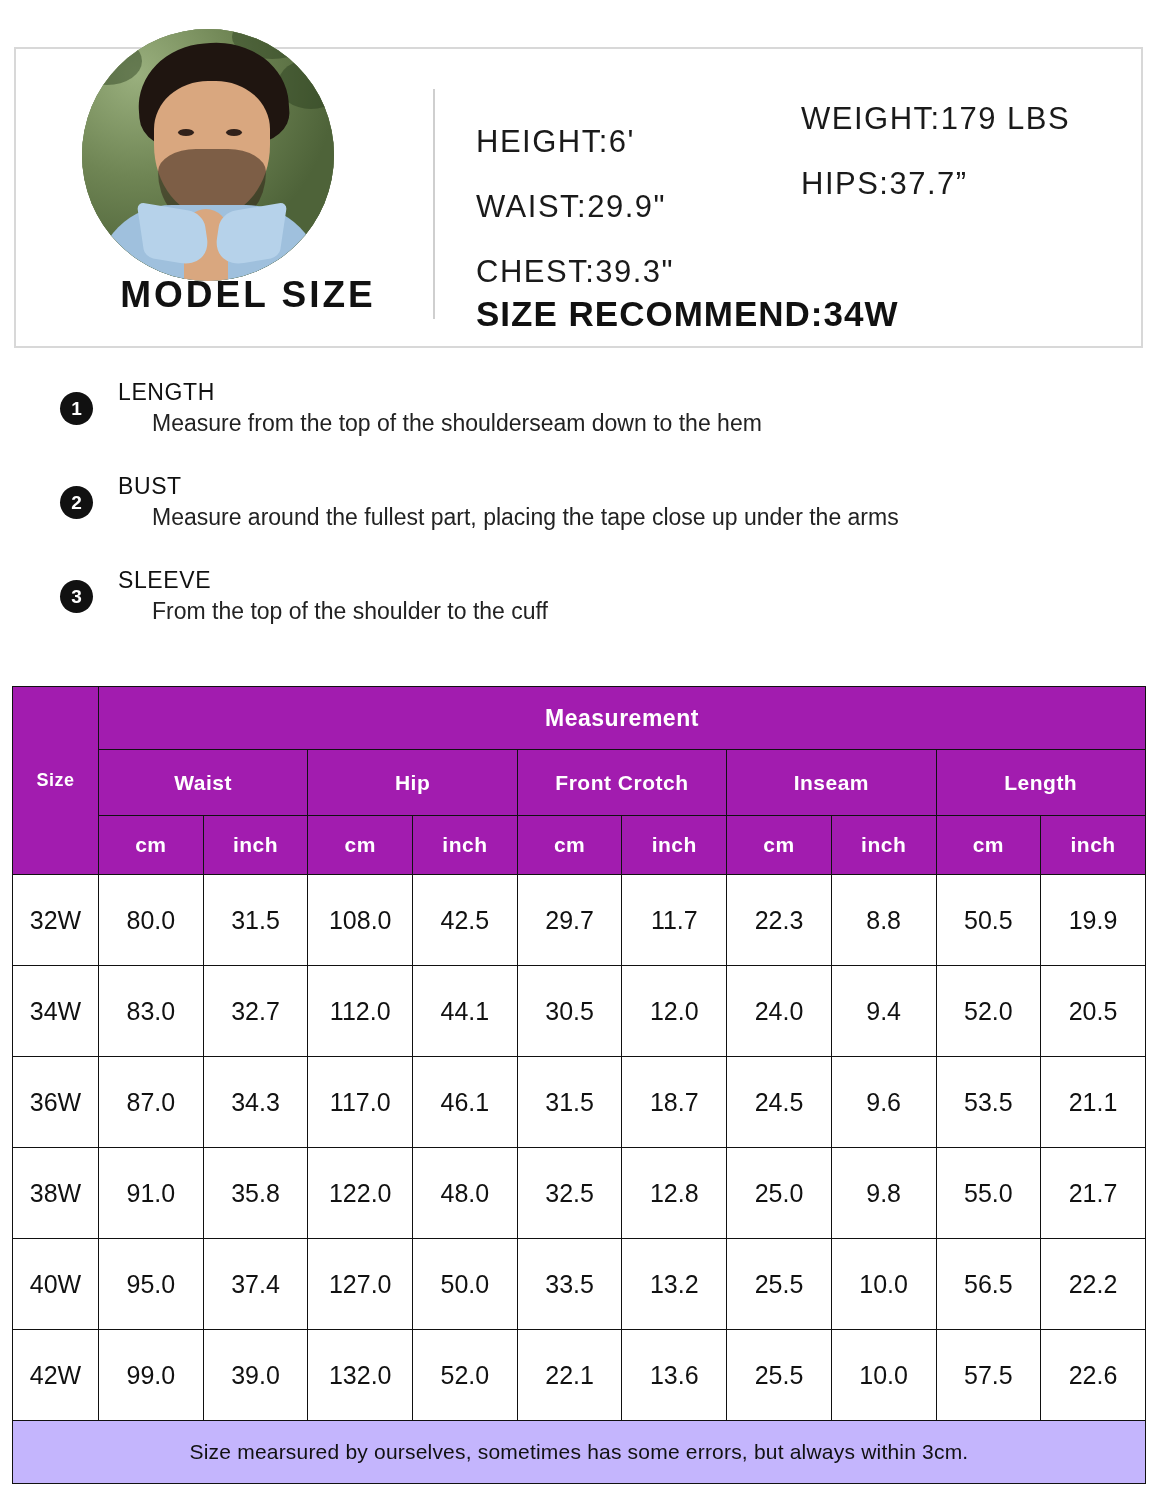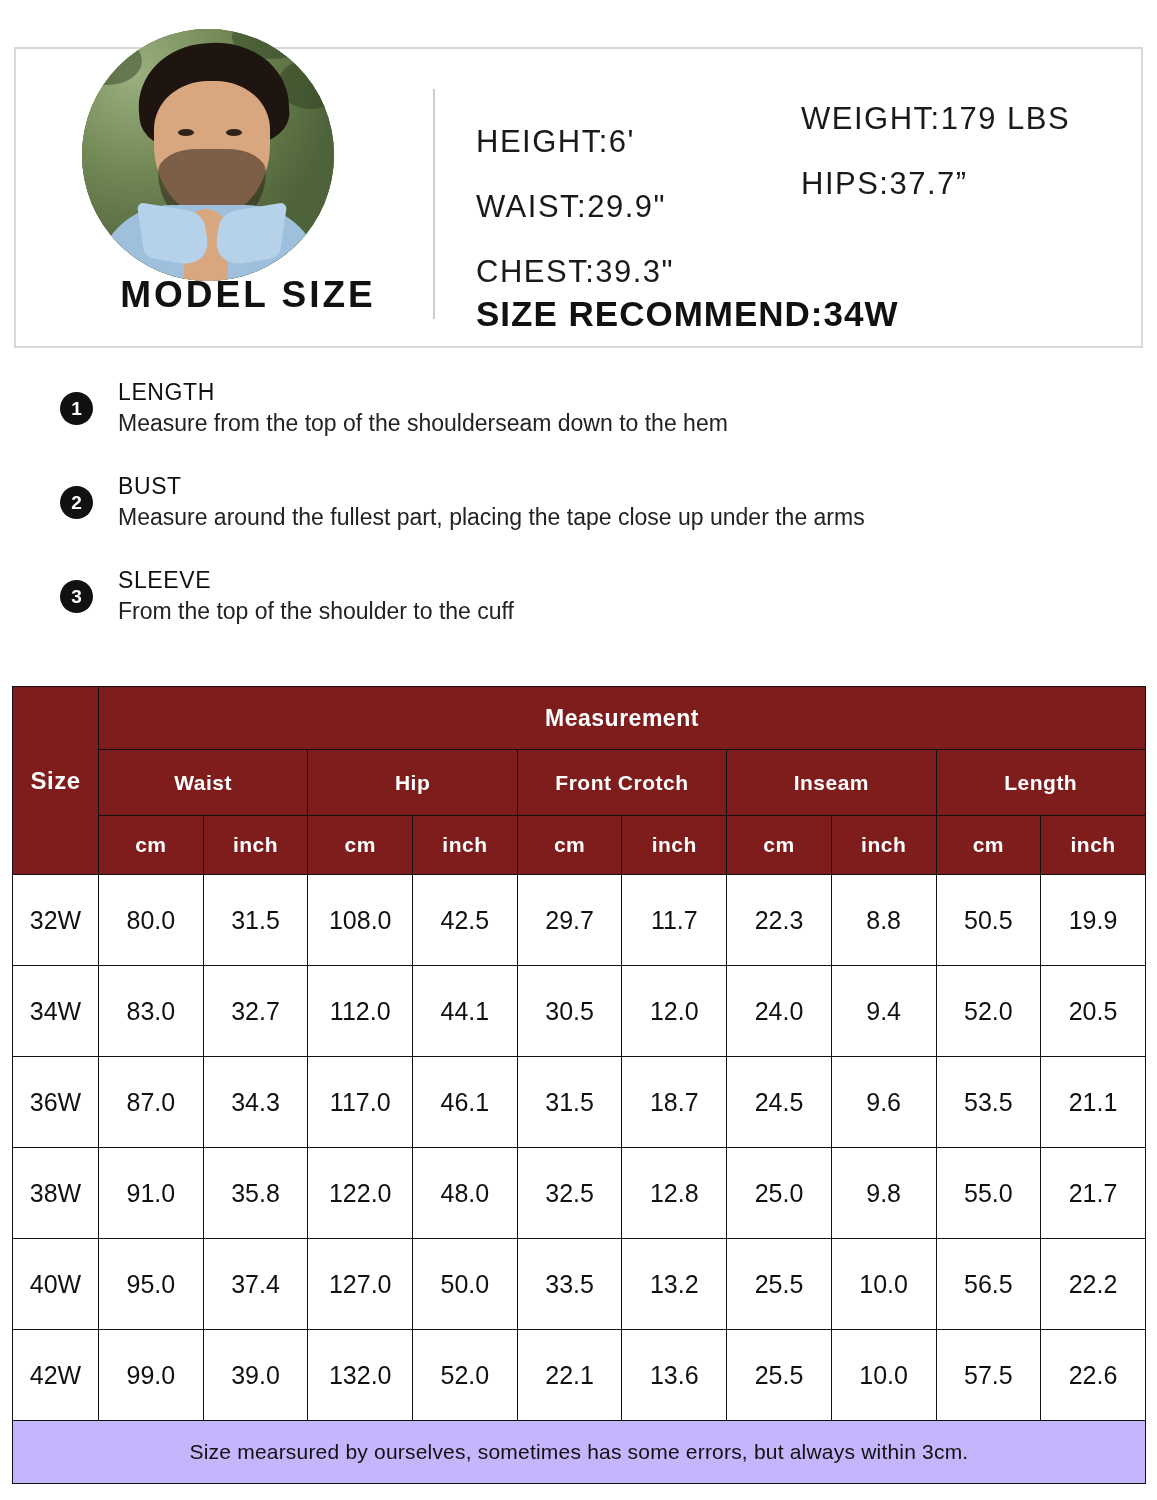--- a/index.html
+++ b/index.html
@@ -210,20 +210,21 @@
     font-size: 23px;
     letter-spacing: 0.6px;
     color: #111;
     line-height: 1.25;
   }
   .instr-desc {
     font-size: 23px;
     color: #222;
     line-height: 1.3;
     margin-top: 2px;
+    margin-left: 34px;
   }
 
   
   .table-wrap {
     position: absolute;
     left: 12px;
     top: 686px;
     width: 1133px;
   }
   table.size-table {
@@ -231,30 +232,30 @@
     border-collapse: collapse;
     table-layout: fixed;
   }
   table.size-table th,
   table.size-table td {
     border: 1px solid #111;
     text-align: center;
     vertical-align: middle;
   }
   thead th {
-    background: #7f1d1d;
+    background: #a21caf;
     color: #fff;
     font-size: 21px;
     font-weight: 700;
     letter-spacing: 0.5px;
   }
   .th-measurement { height: 60px; font-size: 23px; }
   .th-group { height: 63px; }
   .th-unit { height: 56px; }
-  .th-size { font-size: 24px; }
+  .th-size { font-size: 18px; }
   tbody td {
     height: 88px;
     font-size: 25px;
     color: #111;
     background: #fff;
   }
   tbody td.size-cell { font-size: 25px; }
   tfoot td {
     height: 60px;
     font-size: 21px;

